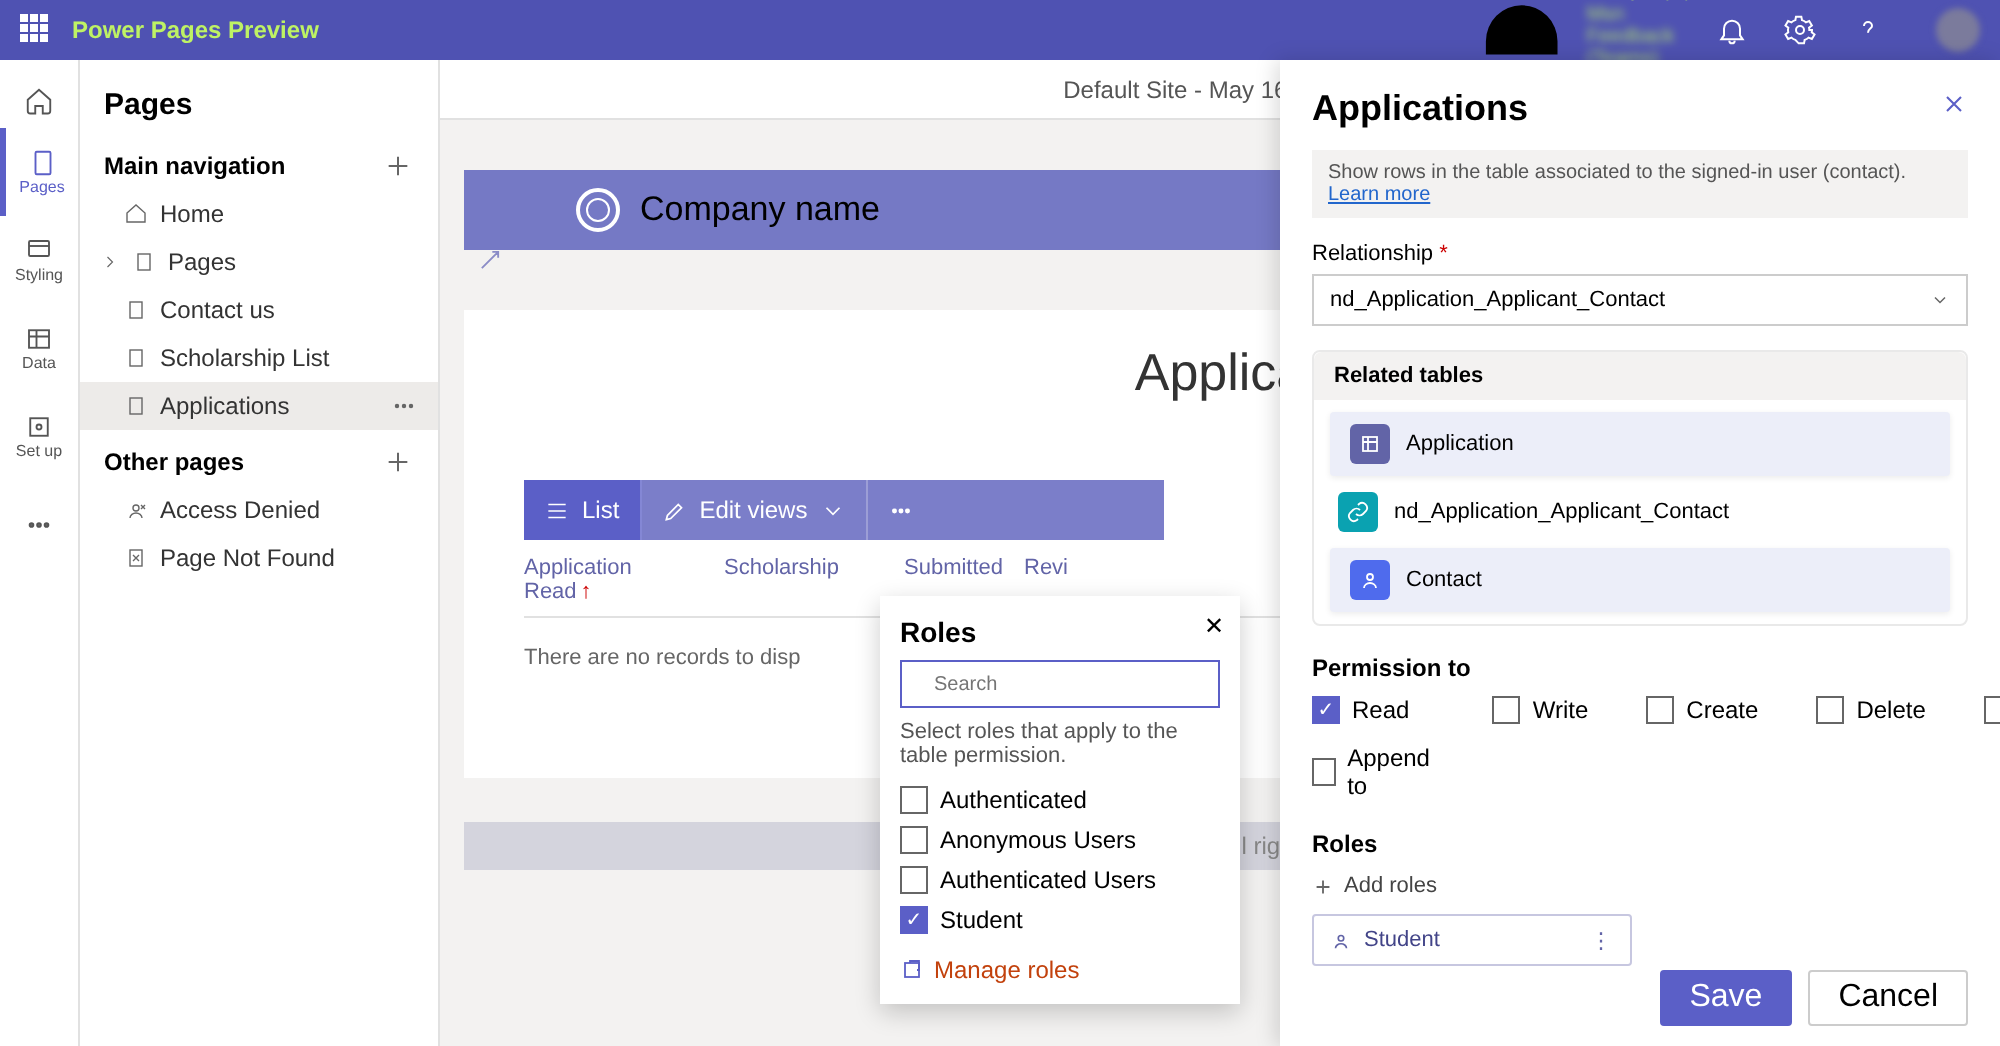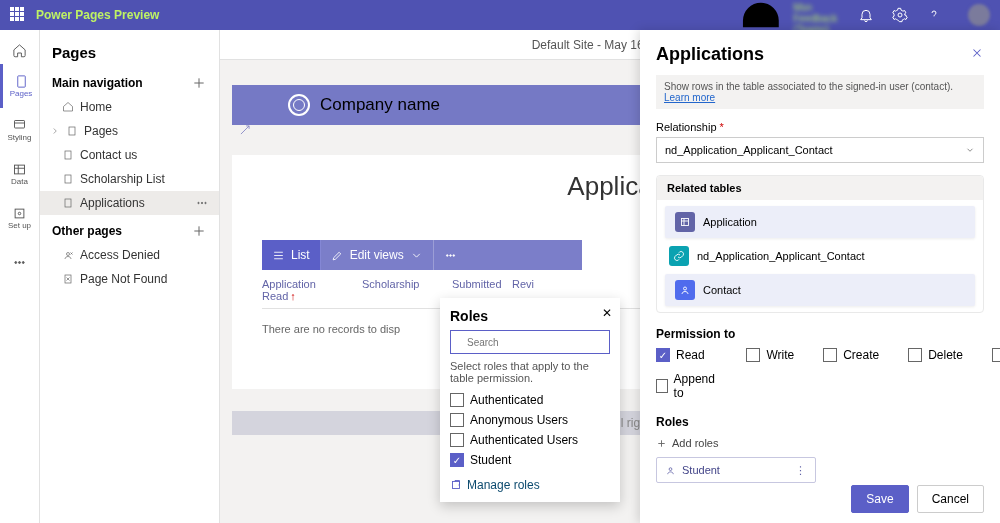--- a/index.html
+++ b/index.html
@@ -63,21 +63,21 @@
 
 .roles-pop { position:absolute; top:298px; left:440px; width:180px; background:#fff; box-shadow:0 4px 12px rgba(0,0,0,.2); padding:10px; font-size:12px; z-index:10;}
 .roles-pop h4{ font-size:14px; font-weight:600; margin-bottom:6px;}
 .roles-pop .close{ position:absolute; right:8px; top:8px; cursor:pointer;}
 .roles-pop input{ width:100%; height:24px; border:1px solid #5b5fc7; padding:0 16px; font-size:10px; margin-bottom:6px;}
 .roles-pop .hint{ font-size:11px; color:#555; margin-bottom:6px;}
 .chk-row{ display:flex; align-items:center; gap:6px; padding:3px 0; font-size:12px;}
 .chkbox{ width:14px; height:14px; border:1px solid #666; display:inline-flex; align-items:center; justify-content:center;}
 .chkbox.checked{ background:#5b5fc7; border-color:#5b5fc7;}
 .chkbox.checked::after{content:"✓"; color:#fff; font-size:10px;}
-.manage-link{ display:flex; align-items:center; gap:5px; color:#0c4a6e; margin-top:8px; cursor:pointer;}
+.manage-link{ display:flex; align-items:center; gap:5px; color:#c2410c; margin-top:8px; cursor:pointer;}
 
 
 .flyout { position:absolute; top:30px; right:0; width:360px; height:493px; background:#fff; box-shadow:-2px 0 10px rgba(0,0,0,.15); padding:14px 16px 0; z-index:20; overflow:hidden;}
 .fly-head{ display:flex; justify-content:space-between; align-items:center; margin-bottom:10px;}
 .fly-head h3{ font-size:18px; font-weight:600;}
 .fly-close svg{ width:14px; height:14px; stroke:#5b5fc7; stroke-width:1.8; fill:none; cursor:pointer;}
 .info-bar{ background:#f3f2f1; font-size:10px; padding:6px 8px; color:#555; margin-bottom:12px;}
 .info-bar a{ color:#2266cc; text-decoration:underline;}
 .form-lbl{ font-size:11px; margin-bottom:4px;}
 .form-lbl .req{ color:#c00;}
@@ -97,21 +97,21 @@
 .perm-grid{display:grid; grid-template-columns:1fr 1fr 1fr 1fr 1fr; gap:8px 29px; font-size:11px;}
 .perm-grid .chk-row{padding:1px 0;}
 
 .roles-area{margin-top:8px;}
 .add-roles{display:flex; align-items:center; gap:5px; font-size:11px; color:#444; margin-bottom:8px; cursor:pointer;}
 .role-chip{ border:1px solid #c7c7e0; height:26px; width:160px; display:flex; align-items:center; padding:0 8px; font-size:11px; gap:6px; color:#424488; background:#fff; border-radius:2px;}
 .role-chip svg{width:11px;height:11px;stroke:#6264a7;fill:none;stroke-width:1.8;}
 .role-chip .dots{margin-left:auto; letter-spacing:1px; color:#6264a7; cursor:pointer;}
 
 .fly-foot{ position:absolute; bottom:10px; right:16px; display:flex; gap:8px;}
-.btn{ height:28px; padding:0 14px; font-size:12px; border:1px solid #ccc; background:#fff; cursor:pointer; border-radius:2px;}
+.btn{ height:28px; padding:0 14px; font-size:16px; border:1px solid #ccc; background:#fff; cursor:pointer; border-radius:2px;}
 .btn.primary{ background:#5b5fc7; color:#fff; border-color:#5b5fc7;}
 </style>
 </head>
 <body>
 
 <div class="topbar">
   <div class="waffle">
       <span></span>
       <span></span>
       <span></span>

